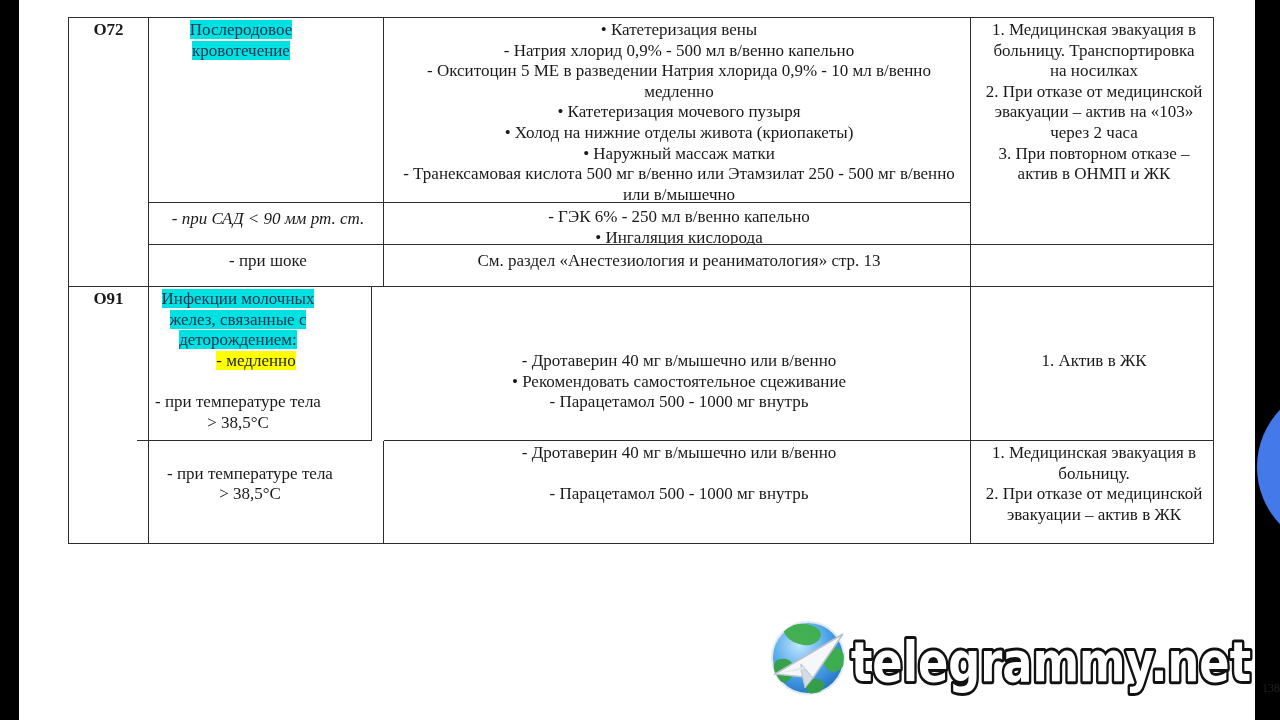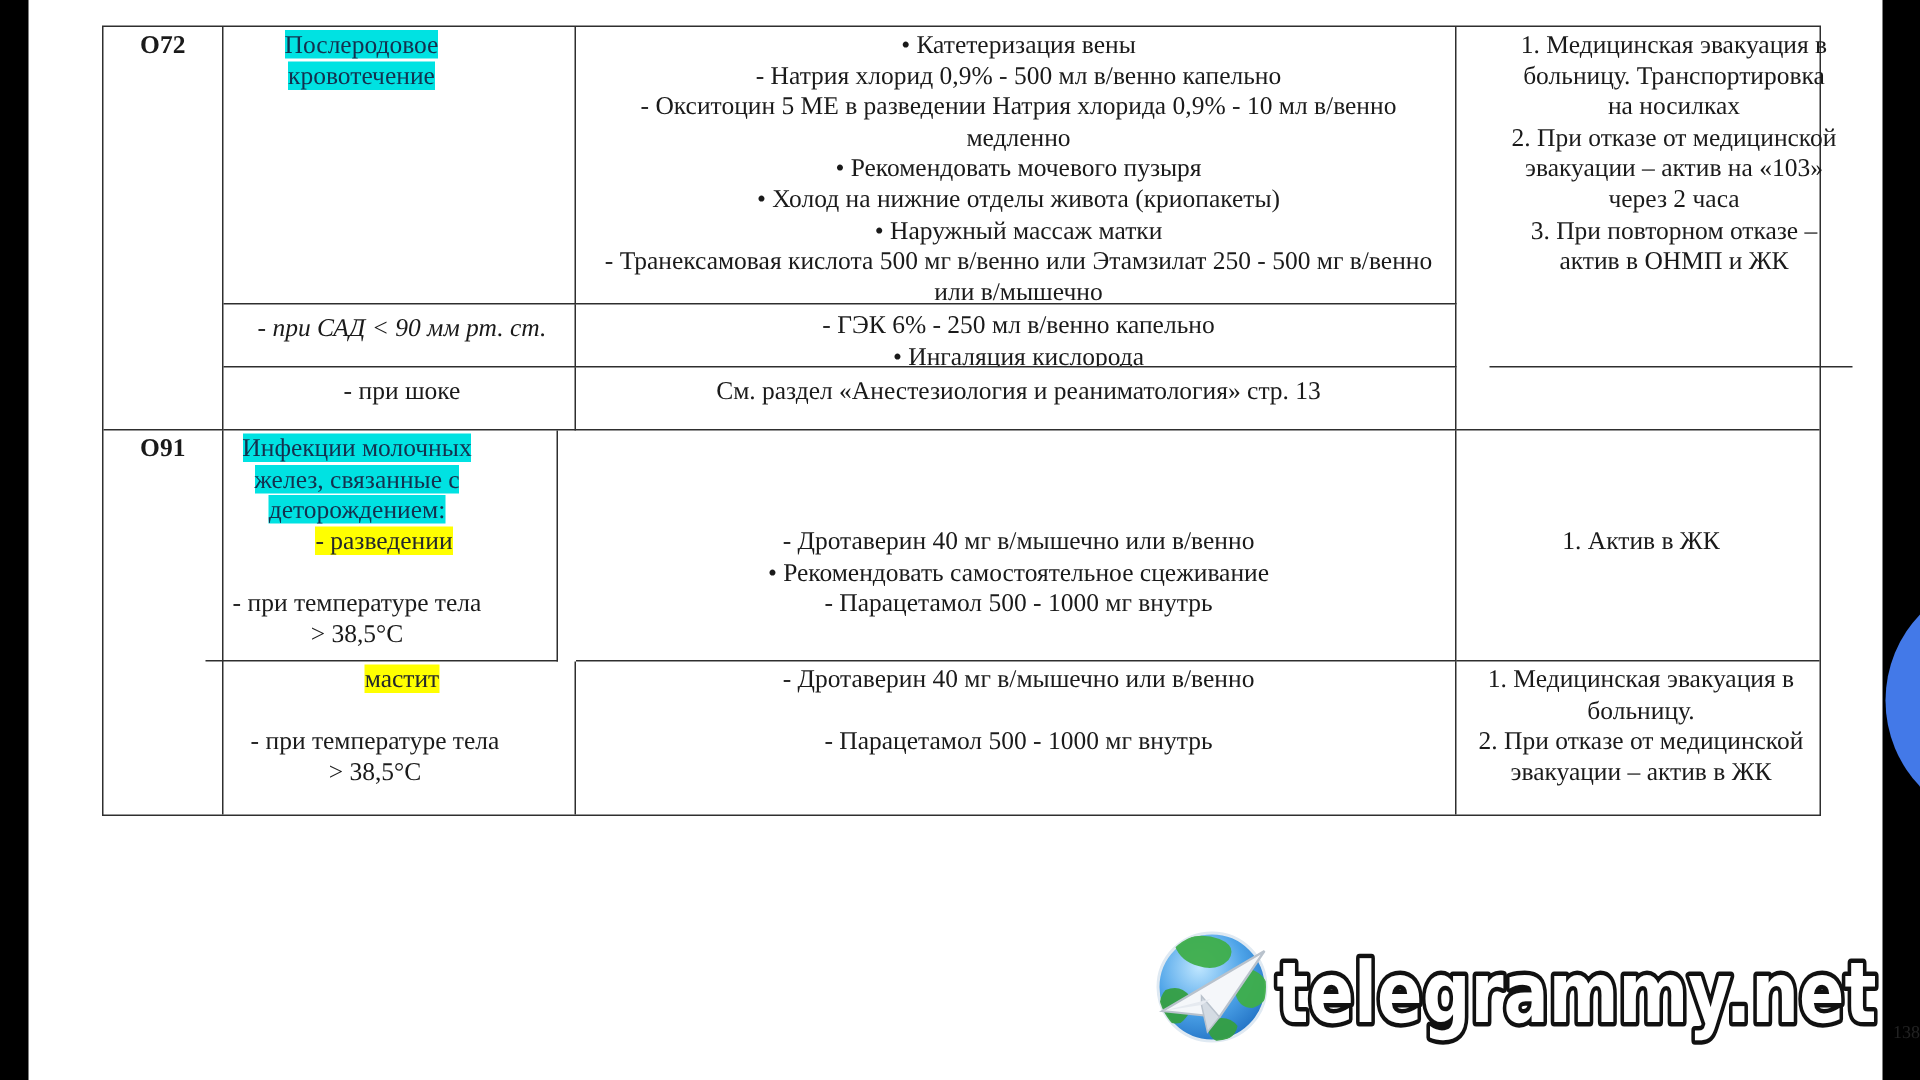--- a/index.html
+++ b/index.html
@@ -54,27 +54,27 @@
     <div class="cell br bb" style="left:80px;top:0;width:235px;height:185px;">
       <div class="p wrap-narrow">
         <span class="hl-cyan">Послеродовое кровотечение</span>
       </div>
     </div>
 
     <div class="cell br bb" style="left:315px;top:0;width:587px;height:185px;">
       <div class="p">• Катетеризация вены</div>
       <div class="p">- Натрия хлорид 0,9% - 500 мл в/венно капельно</div>
       <div class="p">- Окситоцин 5 МЕ  в разведении Натрия хлорида 0,9% - 10 мл в/венно медленно</div>
-      <div class="p">• Рекомендовать мочевого пузыря</div>
+      <div class="p">• Катетеризация мочевого пузыря</div>
       <div class="p">• Холод на нижние отделы живота (криопакеты)</div>
       <div class="p">• Наружный массаж матки</div>
       <div class="p">- Транексамовая кислота 500 мг  в/венно или Этамзилат 250 - 500 мг в/венно или в/мышечно</div>
     </div>
 
-    <div class="cell bb" style="left:924px;top:0;width:242px;height:227px;">
+    <div class="cell bb" style="left:902px;top:0;width:242px;height:227px;">
       <div class="p">1. Медицинская эвакуация в больницу. Транспортировка на носилках</div>
       <div class="p">2. При отказе от медицинской эвакуации – актив на «103» через 2 часа</div>
       <div class="p">3. При повторном отказе – актив в ОНМП и ЖК</div>
     </div>
 
     <div class="cell br bb pt6" style="left:80px;top:185px;width:235px;height:42px;font-style:italic;">
       <div class="p">- при САД &lt; 90 мм рт. ст.</div>
     </div>
     <div class="cell br bb pt4" style="left:315px;top:185px;width:587px;height:42px;">
       <div class="p">- ГЭК 6% - 250 мл в/венно капельно</div>
@@ -87,38 +87,35 @@
     <div class="cell br bb pt6" style="left:315px;top:227px;width:587px;height:42px;">
       <div class="p">См. раздел «Анестезиология и реаниматология» стр. 13</div>
     </div>
     <div class="cell bb" style="left:902px;top:227px;width:242px;height:42px;"></div>
 
     <div class="cell br bb" style="left:68px;top:269px;width:235px;height:154px;">
       <div class="p wrap-mid">
         <span class="hl-cyan">Инфекции молочных желез, связанные с деторождением:</span>
       </div>
       <div class="p">
-        <span class="hl-yellow">- разведении</span>
+        <span class="hl-yellow">- медленно</span>
       </div>
       <div class="spacer"></div>
       <div class="p wrap-mid">- при температуре тела &gt; 38,5°С</div>
     </div>
     <div class="cell br bb pt64" style="left:315px;top:269px;width:587px;height:154px;">
       <div class="p">- Дротаверин 40 мг в/мышечно или в/венно</div>
       <div class="p">• Рекомендовать самостоятельное сцеживание</div>
       <div class="p">- Парацетамол 500 - 1000 мг внутрь</div>
     </div>
     <div class="cell bb pt64" style="left:902px;top:269px;width:242px;height:154px;">
       <div class="p">1. Актив в ЖК</div>
     </div>
 
     <div class="cell br" style="left:80px;top:423px;width:235px;height:102px;">
-      <div class="p">
-        <span class="hl-yellow">мастит</span>
-      </div>
       <div class="spacer"></div>
       <div class="p wrap-mid">- при температуре тела &gt; 38,5°С</div>
     </div>
     <div class="cell br" style="left:315px;top:423px;width:587px;height:102px;">
       <div class="p">- Дротаверин 40 мг в/мышечно или в/венно</div>
       <div class="spacer"></div>
       <div class="p">- Парацетамол 500 - 1000 мг внутрь</div>
     </div>
     <div class="cell" style="left:902px;top:423px;width:242px;height:102px;">
       <div class="p">1. Медицинская эвакуация в больницу.</div>

